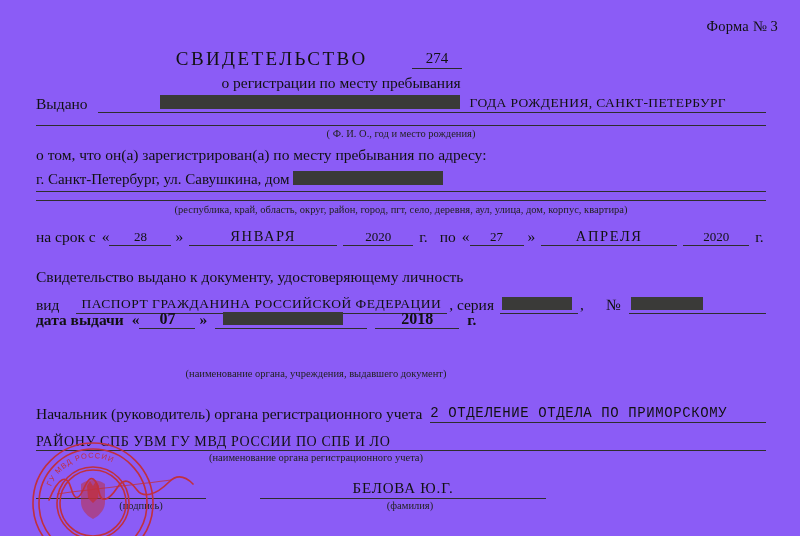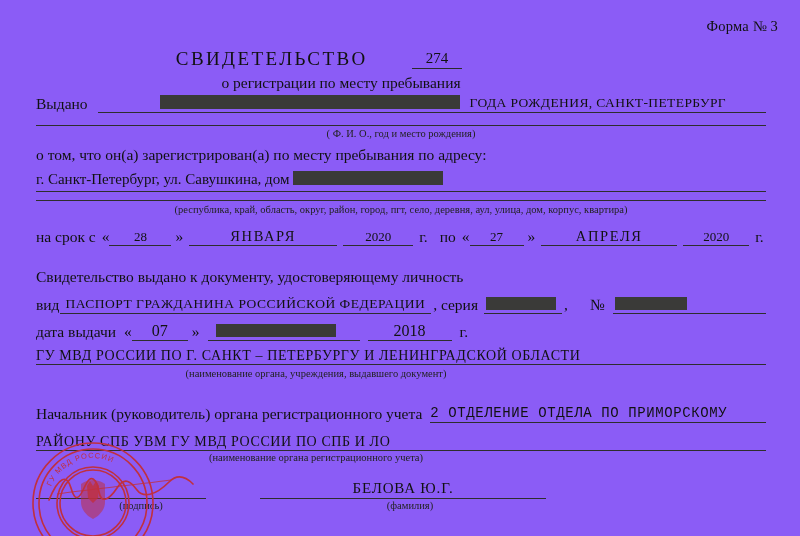--- a/index.html
+++ b/index.html
@@ -144,21 +144,21 @@
   #row-term .v { font-size: 13px; }
   #row-term .mon { font-size: 14.5px; letter-spacing: 1.6px; }
 
   #row-doc { top: 268px; }
   #row-kind { top: 293px; }
   #row-kind .docname {
     font-size: 13.5px;
     letter-spacing: 0.5px;
     white-space: nowrap;
   }
-  #row-date { top: 320px; }
+  #row-date { top: 308px; font-weight: bold; }
   #row-organ { top: 346px; }
   #cap-organ { top: 368px; }
 
   #row-chief { top: 404px; }
   #row-chief2 { top: 432px; }
   #cap-chief { top: 452px; }
 
   #sign-row { top: 480px; }
   #cap-sign-left { top: 500px; left: 76px; width: 130px; }
   #cap-sign-right { top: 500px; left: 300px; width: 220px; }
@@ -229,21 +229,21 @@
     <span class="q" style="margin-left:4px;">»</span>
     <span class="cell mon" style="width:136px;margin-left:6px;">АПРЕЛЯ</span>
     <span class="cell v" style="width:66px;margin-left:6px;">2020</span>
     <span class="lbl" style="margin-left:6px;">г.</span>
   </div>
 
   <div class="row" id="row-doc" style="font-size:15.5px;">Свидетельство выдано к документу, удостоверяющему личность</div>
 
   <div class="row flex" id="row-kind">
     <span class="lbl">вид</span>
-    <span class="line" style="margin-left:0;padding:0 6px 1px 6px;">
+    <span class="line" style="margin-left:16px;padding:0 6px 1px 6px;">
       <span class="docname">ПАСПОРТ ГРАЖДАНИНА РОССИЙСКОЙ ФЕДЕРАЦИИ</span>
     </span>
     <span class="lbl" style="margin-left:2px;">, серия</span>
     <span class="line" style="width:78px;margin-left:6px;position:relative;height:20px;">
       <span class="redact" style="position:absolute;left:2px;bottom:3px;width:70px;height:13px;"></span>
     </span>
     <span class="lbl" style="margin-left:2px;">,</span>
     <span class="lbl" style="margin-left:22px;">№</span>
     <span class="line grow" style="margin-left:8px;position:relative;height:20px;">
       <span class="redact" style="position:absolute;left:2px;bottom:3px;width:72px;height:13px;"></span>
@@ -256,23 +256,20 @@
     <span class="line" style="width:56px;text-align:center;">07</span>
     <span class="lbl" style="margin-left:4px;">»</span>
     <span class="line" style="width:152px;margin-left:8px;position:relative;height:20px;">
       <span class="redact" style="position:absolute;left:8px;bottom:3px;width:120px;height:13px;"></span>
     </span>
     <span class="line" style="width:84px;margin-left:8px;text-align:center;">2018</span>
     <span class="lbl" style="margin-left:8px;">г.</span>
     <span class="grow"></span>
   </div>
 
-  <div class="row line" id="row-organ">
-    <span class="smallcaps">ГУ  МВД  РОССИИ  ПО  Г. САНКТ – ПЕТЕРБУРГУ  И  ЛЕНИНГРАДСКОЙ ОБЛАСТИ</span>
-  </div>
   <div class="row caption" id="cap-organ" style="width:560px;">(наименование органа, учреждения, выдавшего документ)</div>
 
   <div class="row flex" id="row-chief">
     <span class="lbl">Начальник (руководитель) органа регистрационного учета</span>
     <span class="line grow" style="margin-left:8px;">
       <span class="smallcaps">2 ОТДЕЛЕНИЕ ОТДЕЛА  ПО ПРИМОРСКОМУ</span>
     </span>
   </div>
   <div class="row line" id="row-chief2">
     <span class="smallcaps">РАЙОНУ  СПБ УВМ  ГУ  МВД РОССИИ  ПО СПБ  И  ЛО</span>

